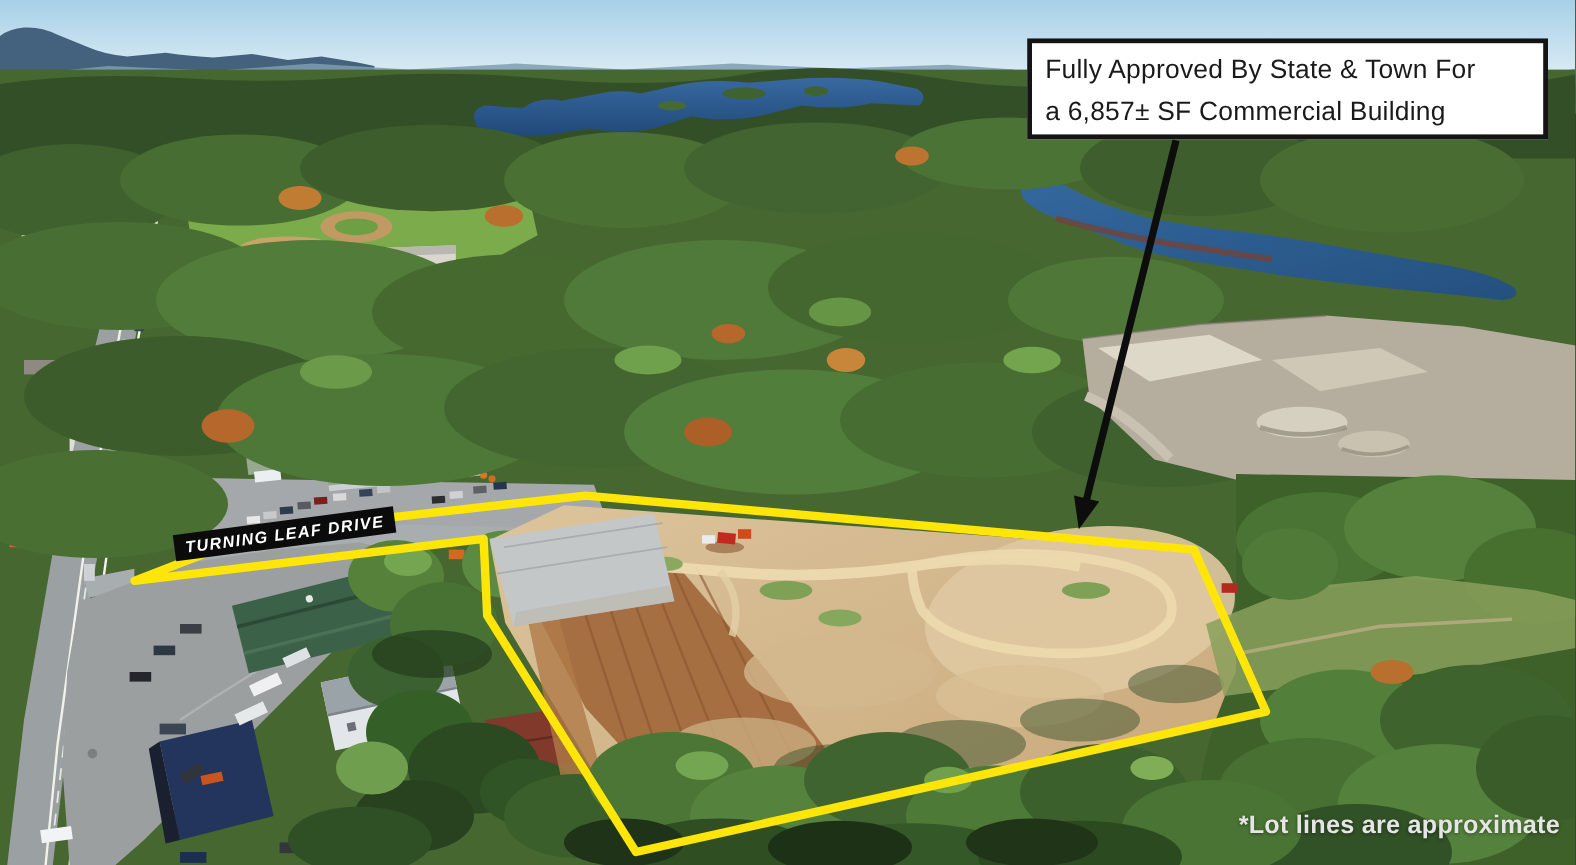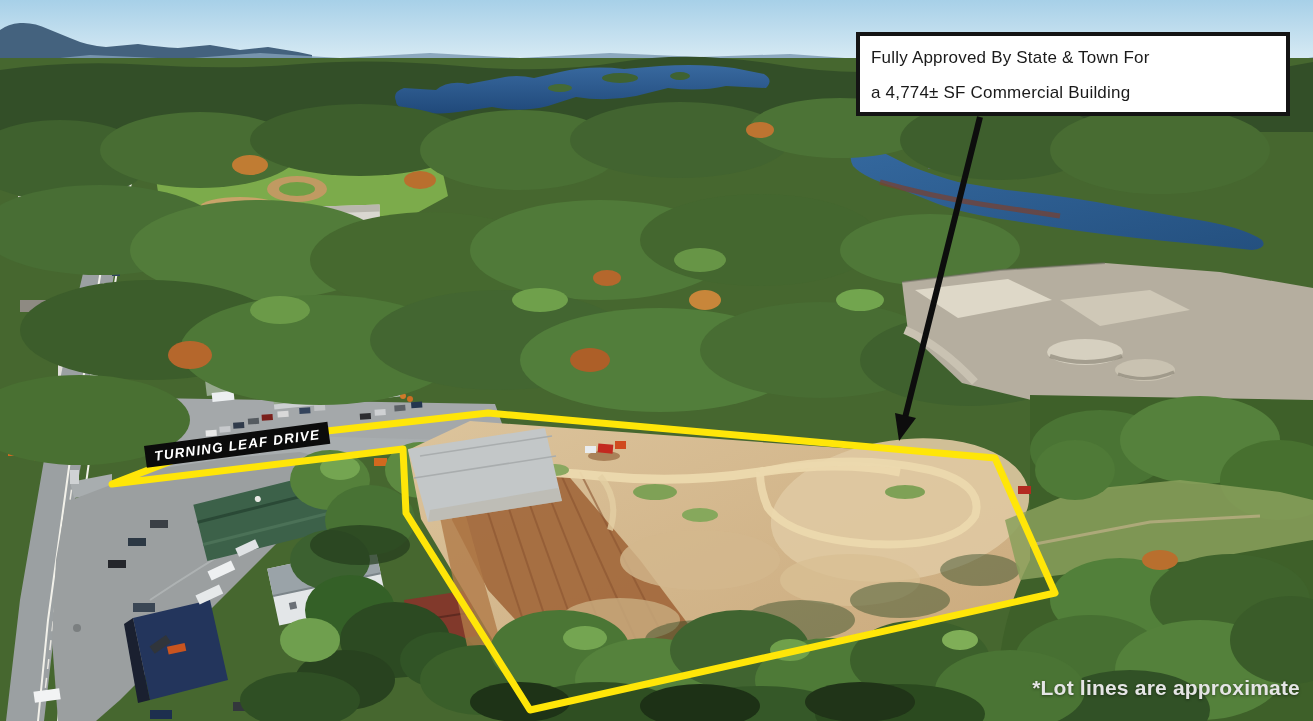--- a/index.html
+++ b/index.html
@@ -3,21 +3,21 @@
 <meta charset="utf-8">
 <style>
   html,body{margin:0;padding:0;background:#1b1b1b;}
   .stage{position:relative;width:1313px;height:721px;overflow:hidden;
          font-family:"Liberation Sans",sans-serif;background:#46672f;}
   .stage svg{position:absolute;left:0;top:0;width:1313px;height:721px;display:block;}
   .annotation-box{
     position:absolute;left:856px;top:32px;width:434px;height:84px;
     box-sizing:border-box;background:#ffffff;border:4px solid #141414;
     padding:4px 12px 0 11px;color:#1a1a1a;
-    font-size:17px;line-height:35px;letter-spacing:.2px;white-space:nowrap;
+    font-size:22px;line-height:35px;letter-spacing:.2px;white-space:nowrap;
   }
   .annotation-box span{display:block;}
   .road-label{
     position:absolute;left:144px;top:446px;
     transform:rotate(-7.5deg);transform-origin:left top;
     background:#0b0b0b;color:#ffffff;
     font-size:13.5px;font-weight:bold;font-style:italic;letter-spacing:1.2px;
     padding:4px 9px 3px 9px;white-space:nowrap;
   }
   .disclaimer{
@@ -375,19 +375,19 @@
   <polygon fill="none" stroke-linejoin="round" stroke-linecap="round" points="112,484 200,450 300,434 488,413 995,458 1055,593 530,710 406,513 403,449" stroke="#ffe608" stroke-width="7"></polygon>
 
   <g>
     <path stroke-width="6" fill="none" stroke-linecap="butt" d="M980,117 L904,422" stroke="#0d0d0d"></path>
     <polygon points="899,441 895,413 916,418" fill="#0d0d0d"></polygon>
   </g>
 </svg>
 
   <div class="annotation-box">
     <span>Fully Approved By State &amp; Town For</span>
-    <span>a 4,774± SF Commercial Building</span>
+    <span>a 6,857± SF Commercial Building</span>
   </div>
 
   <div class="road-label">TURNING LEAF DRIVE</div>
 
   <div class="disclaimer">*Lot lines are approximate</div>
 </div>
 
 </body></html>

